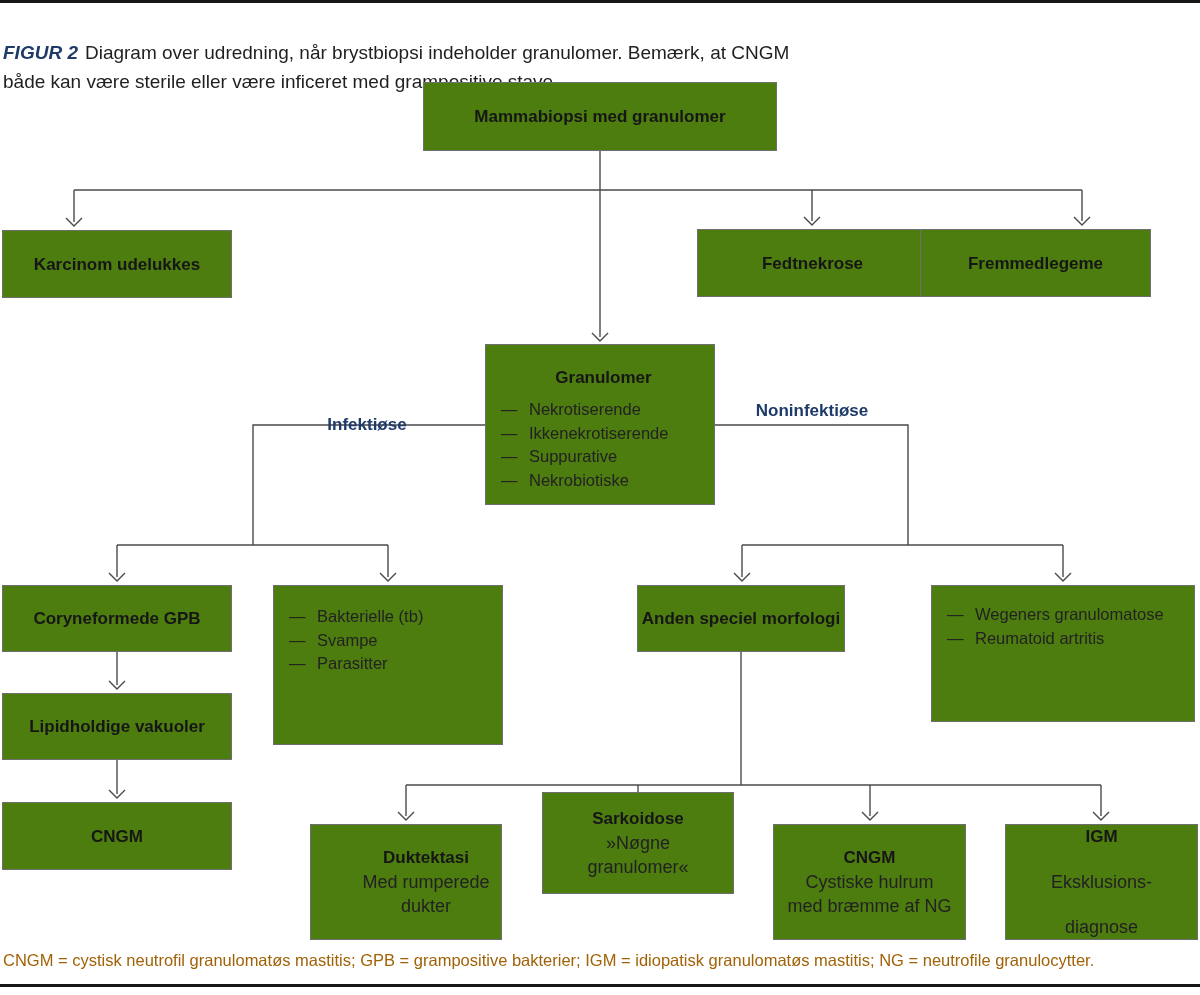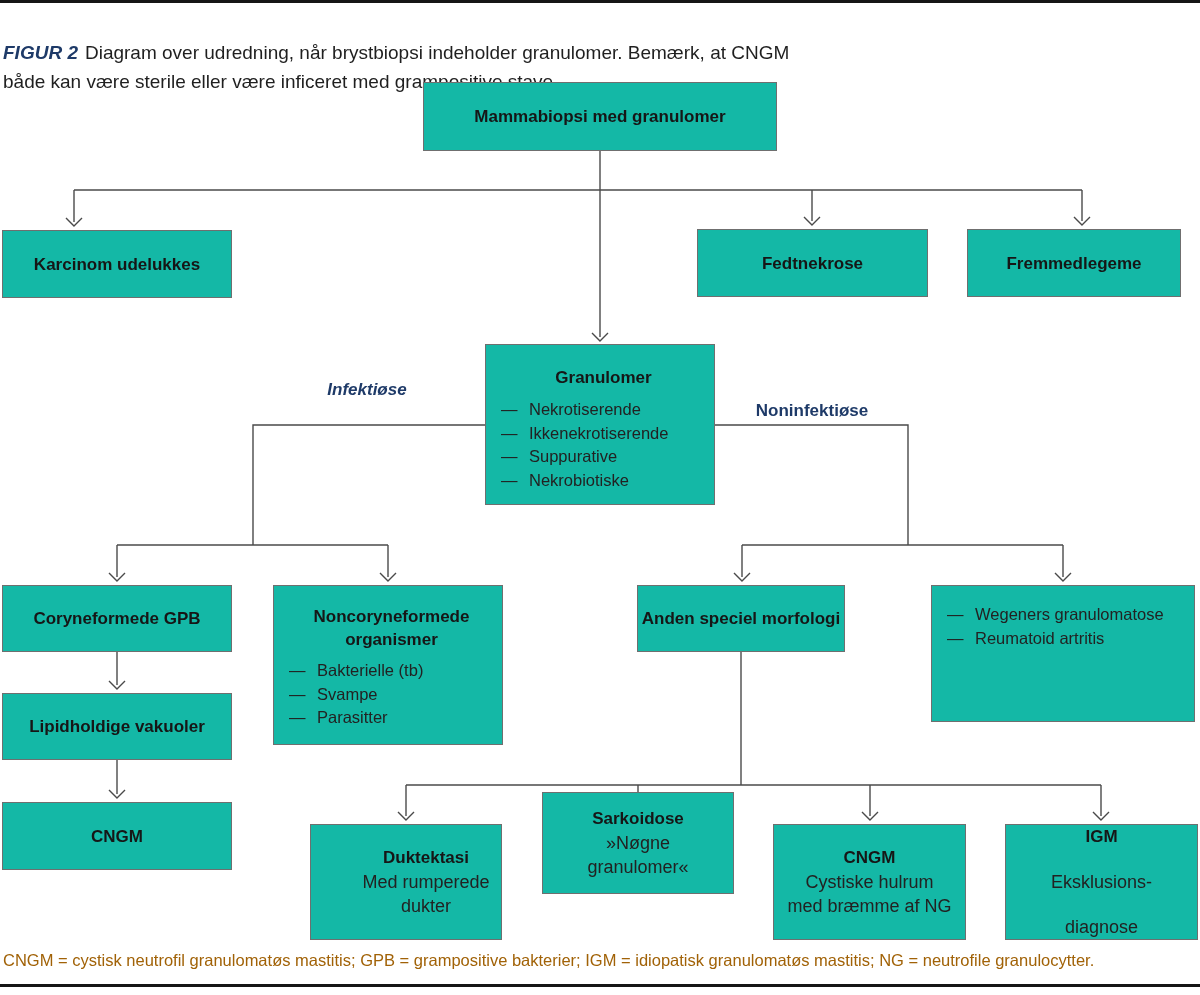--- a/index.html
+++ b/index.html
@@ -4,21 +4,21 @@
 <style>
   html,body{margin:0;padding:0;background:#ffffff;}
   body{
     position:relative;width:1200px;height:995px;overflow:hidden;
     font-family:"Liberation Sans","DejaVu Sans",sans-serif;color:#1c1c1c;
   }
   .rule{position:absolute;left:0;width:1200px;height:3px;background:#161616;}
   .caption{position:absolute;left:3px;top:19px;width:805px;font-size:19px;line-height:29px;color:#1f1f1f;}
   .caption .figlabel{font-weight:700;color:#1e3a68;margin-right:7px;font-style:italic;}
   .box{
-    position:absolute;background:#14b8a6;border:1.5px solid #6f6f6f;box-sizing:border-box;
+    position:absolute;background:#4d7c0f;border:1.5px solid #6f6f6f;box-sizing:border-box;
   }
   .center{display:flex;align-items:center;justify-content:center;text-align:center;}
   .col{flex-direction:column;}
   .title{font-weight:700;font-size:17px;line-height:23px;color:#161616;}
   .line{font-size:18px;line-height:24px;color:#222;}
   .listbox{padding:21px 8px 0 15px;}
   .listbox .title{margin-bottom:9px;text-align:center;}
   .li{display:flex;font-size:16.5px;line-height:23.5px;color:#222;}
   .dash{width:28px;flex:0 0 28px;}
   .branch-label{position:absolute;font-weight:700;font-size:17px;color:#1e3a68;text-align:center;}
@@ -81,21 +81,21 @@
 </div>
 
 <div class="box center" style="left:2px;top:230px;width:230px;height:68px;">
   <div class="title">Karcinom udelukkes</div>
 </div>
 
 <div class="box center" style="left:697px;top:229px;width:231px;height:68px;">
   <div class="title">Fedtnekrose</div>
 </div>
 
-<div class="box center" style="left:967px;top:229px;width:214px;height:68px;">
+<div class="box center" style="left:920px;top:229px;width:231px;height:68px;">
   <div class="title">Fremmedlegeme</div>
 </div>
 
 <div class="box listbox" style="left:485px;top:344px;width:230px;height:161px;">
   <div class="title">Granulomer</div>
   <div class="li">
       <span class="dash">—</span>
       <span>Nekrotiserende</span>
     </div>
   <div class="li">
@@ -105,29 +105,28 @@
   <div class="li">
       <span class="dash">—</span>
       <span>Suppurative</span>
     </div>
   <div class="li">
       <span class="dash">—</span>
       <span>Nekrobiotiske</span>
     </div>
 </div>
 
-<div class="branch-label" style="left:307px;top:380px;width:120px;font-style:italic;">Infektiøse</div>
+<div class="branch-label" style="left:307px;top:415px;width:120px;">Infektiøse</div>
 <div class="branch-label" style="left:742px;top:401px;width:140px;">Noninfektiøse</div>
 
 <div class="box center" style="left:2px;top:585px;width:230px;height:67px;">
   <div class="title">Coryneformede GPB</div>
 </div>
 
 <div class="box listbox" style="left:273px;top:585px;width:230px;height:160px;padding-top:19px;">
-  <div class="title" style="margin-bottom:8px;">Noncoryneformede organismer</div>
   <div class="li">
       <span class="dash">—</span>
       <span>Bakterielle (tb)</span>
     </div>
   <div class="li">
       <span class="dash">—</span>
       <span>Svampe</span>
     </div>
   <div class="li">
       <span class="dash">—</span>

